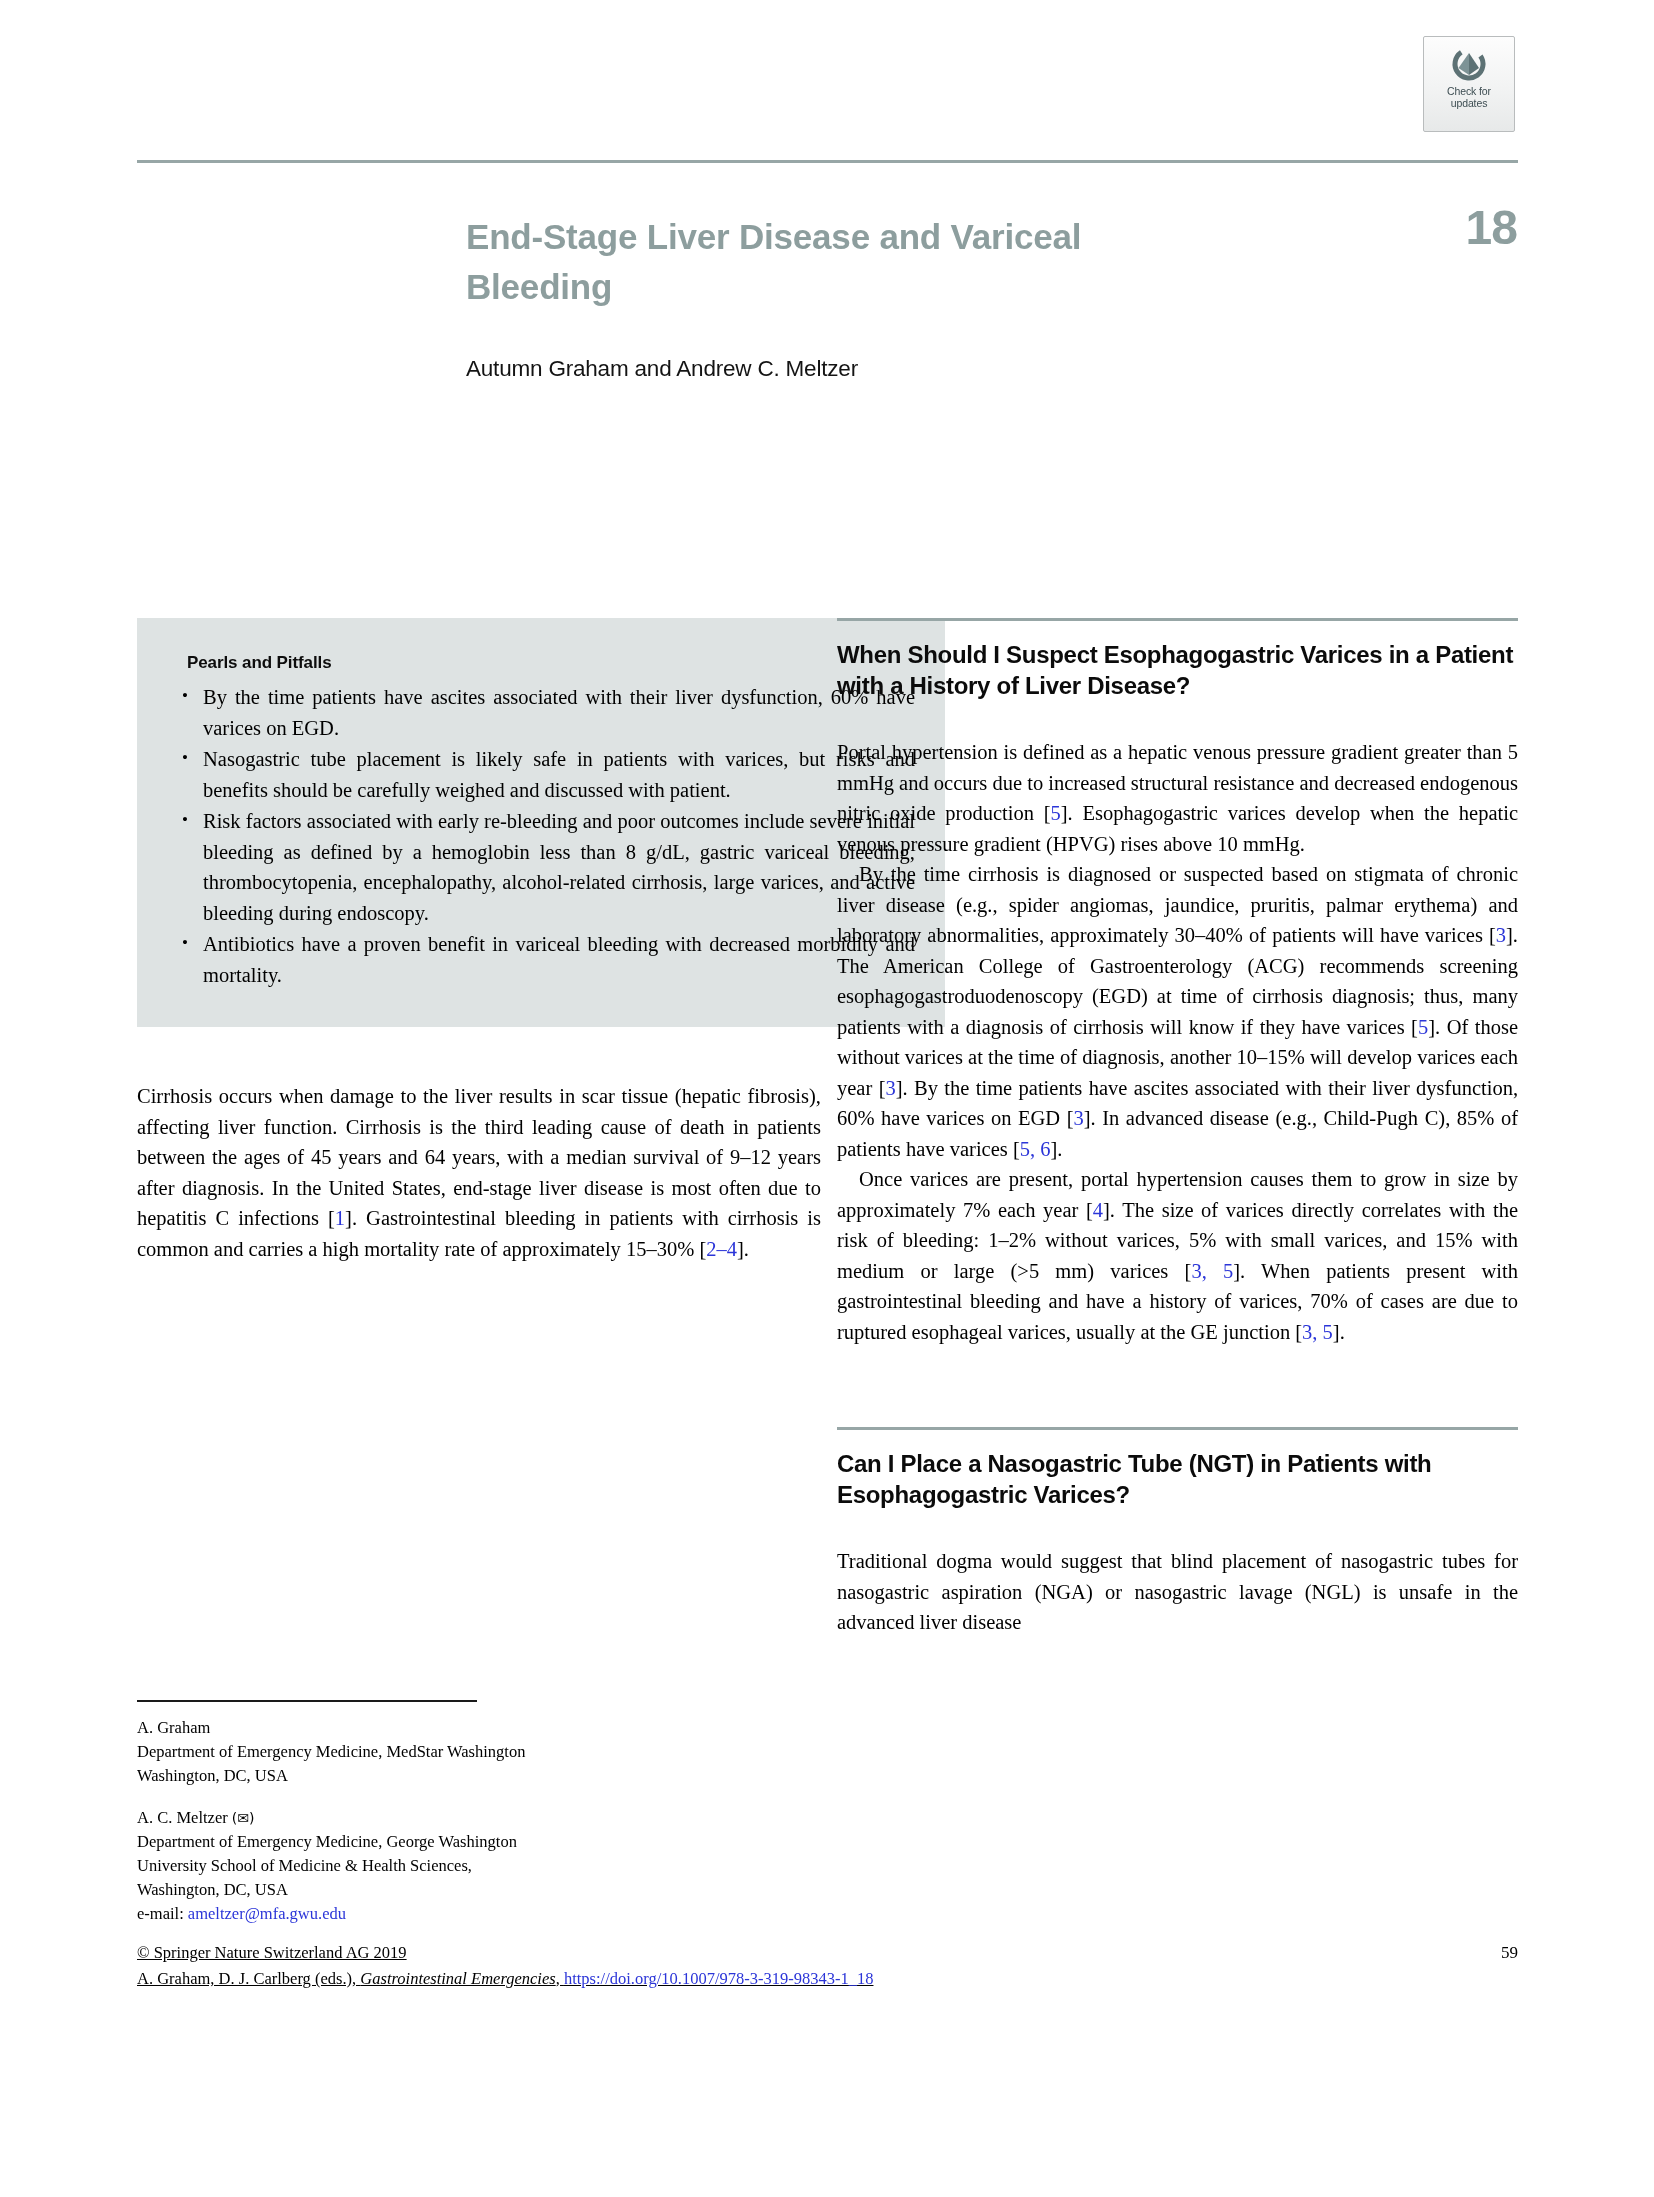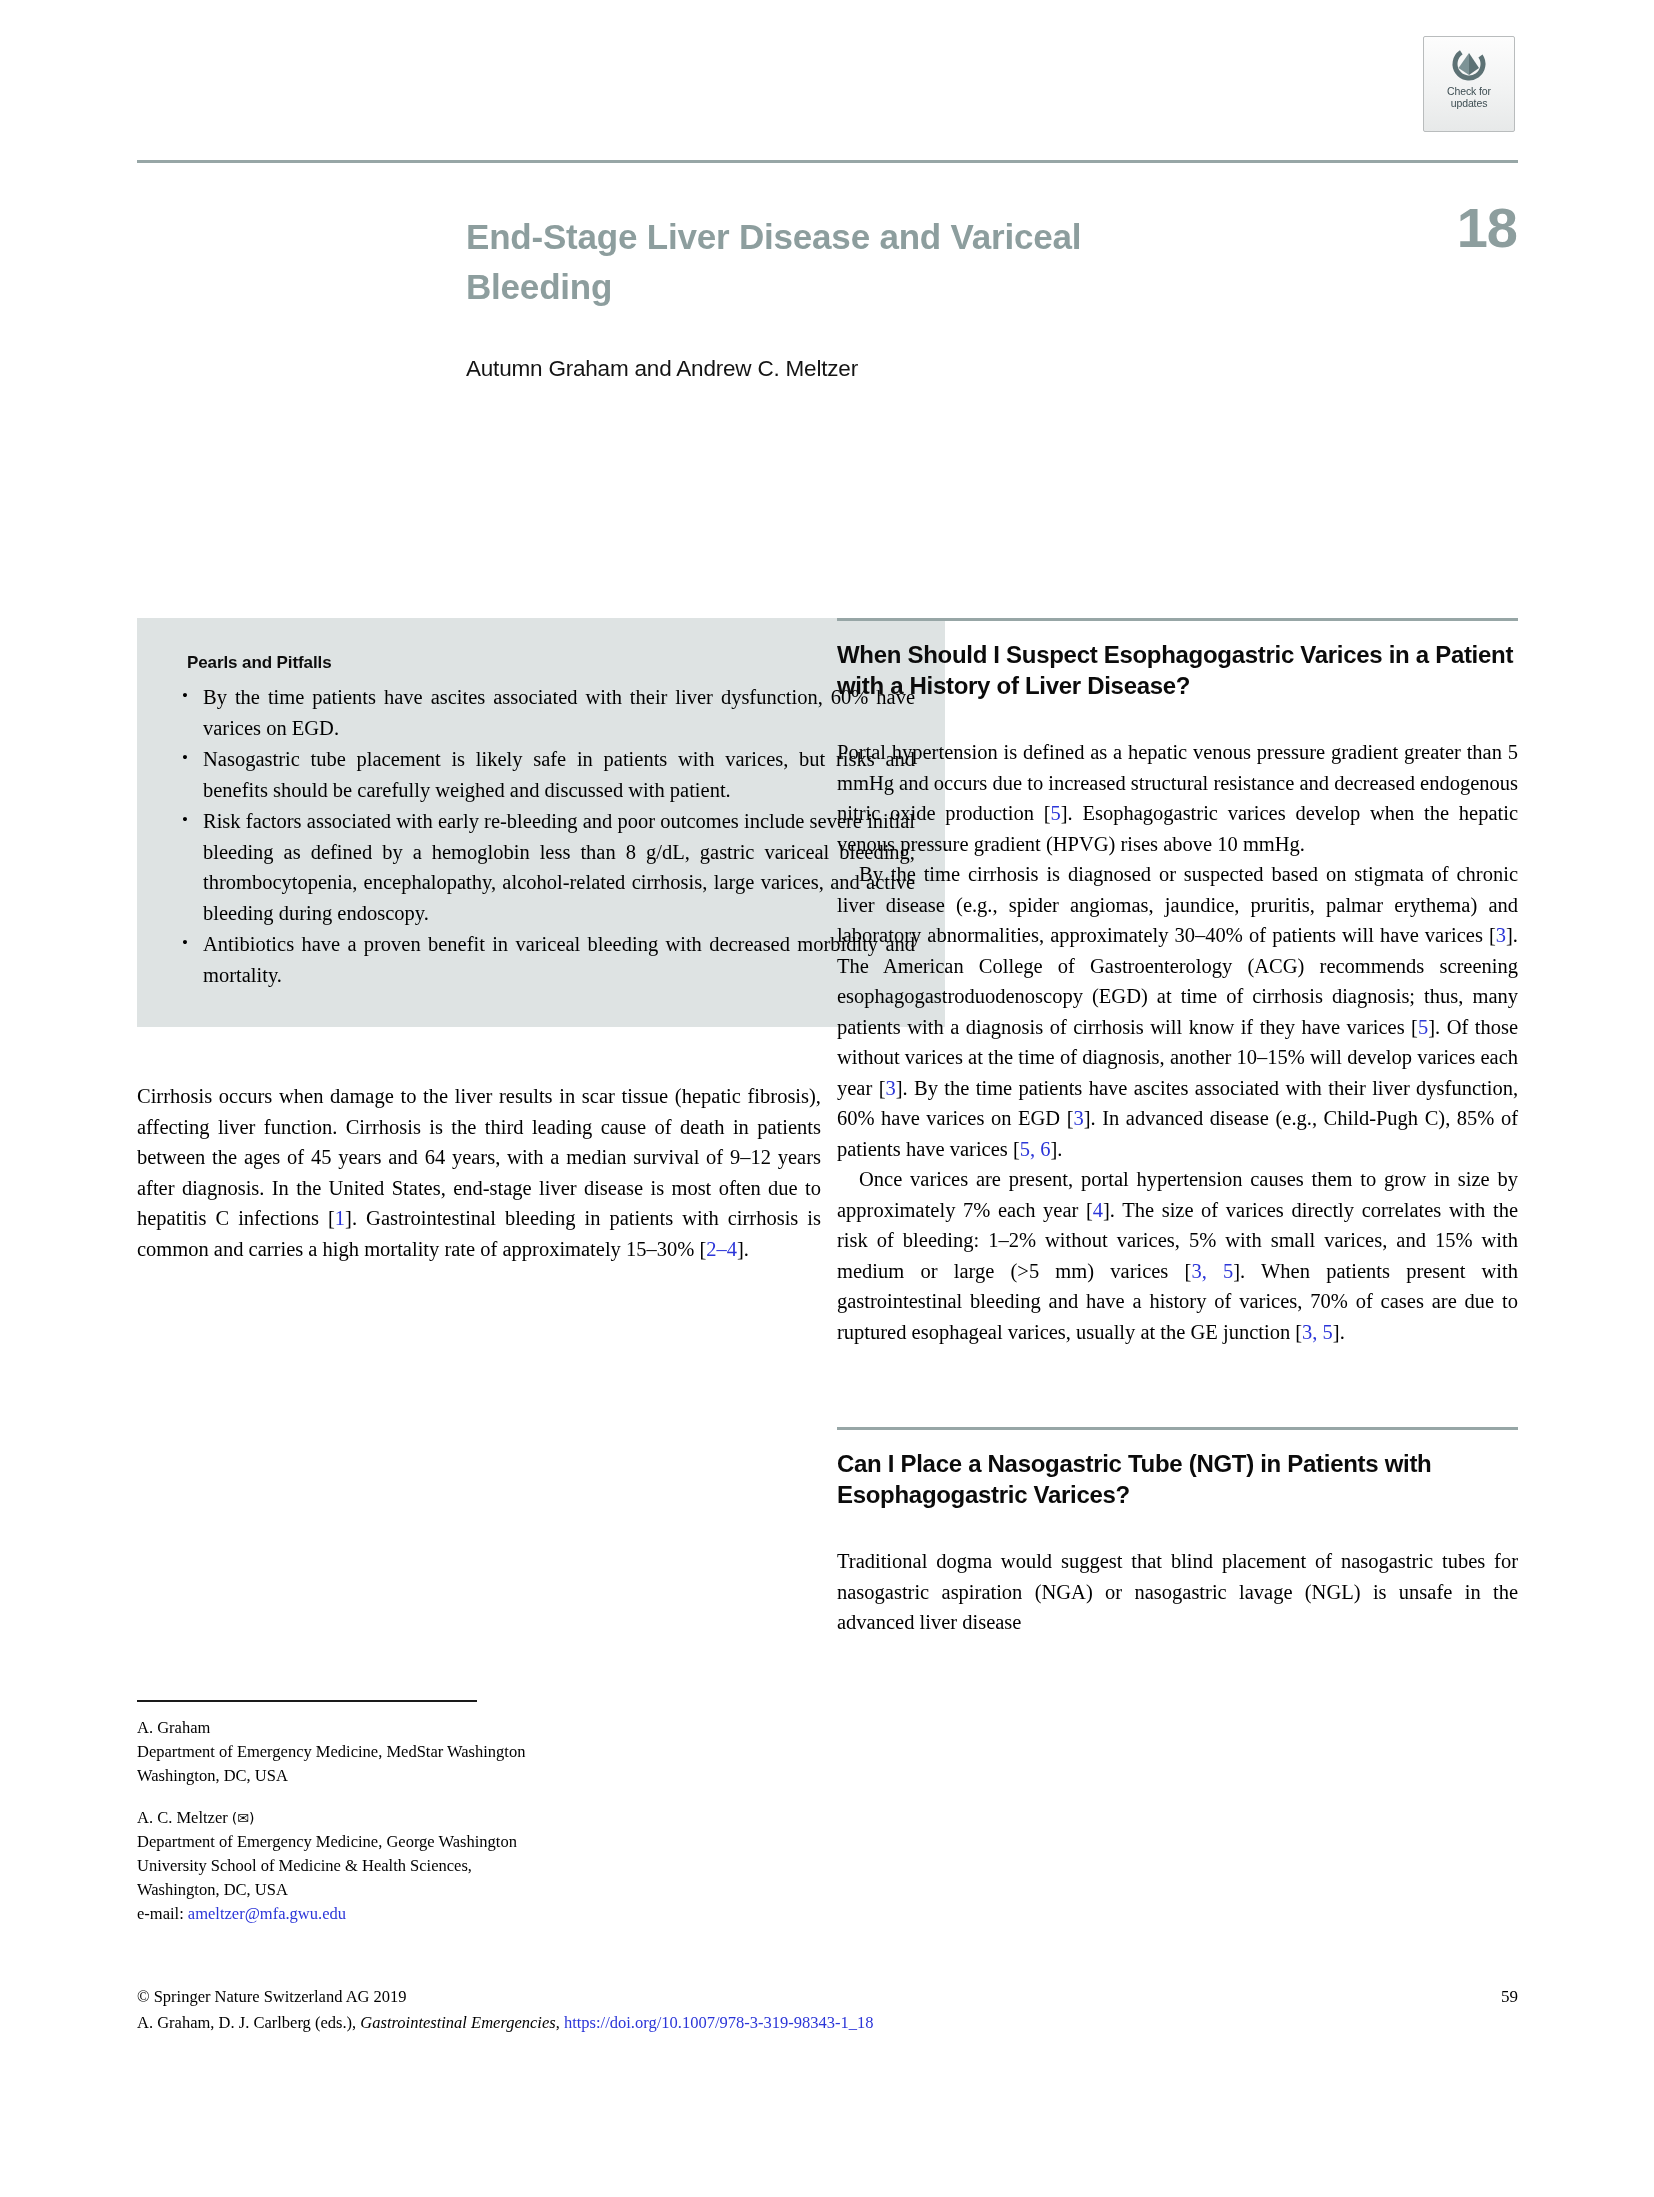--- a/index.html
+++ b/index.html
@@ -70,21 +70,21 @@
     line-height: 50px;
     color: #8d9e9e;
     letter-spacing: -0.2px;
   }
   .chapter-number {
     position: absolute;
     right: 137px;
     top: 190px;
     font-family: "Liberation Sans", sans-serif;
     font-weight: bold;
-    font-size: 56px;
+    font-size: 48px;
     line-height: 76px;
     color: #8d9e9e;
     letter-spacing: -1px;
   }
   .chapter-authors {
     position: absolute;
     left: 466px;
     top: 355px;
     font-family: "Liberation Sans", sans-serif;
     font-size: 22.5px;
@@ -202,24 +202,25 @@
   .mail-glyph {
     font-family: "DejaVu Sans", sans-serif;
     font-size: 14px;
   }
   .link { color: #2b35d8; }
 
   
   .page-footer {
     position: absolute;
     left: 137px;
-    top: 1984px;
+    top: 1940px;
     width: 1381px;
     font-size: 16.5px;
     line-height: 26px;
+    text-decoration: underline;
   }
   .footer-line { position: relative; }
   .page-number {
     position: absolute;
     right: 0;
     top: 0;
     font-size: 17px;
   }
   .italic { font-style: italic; }
 </style>

